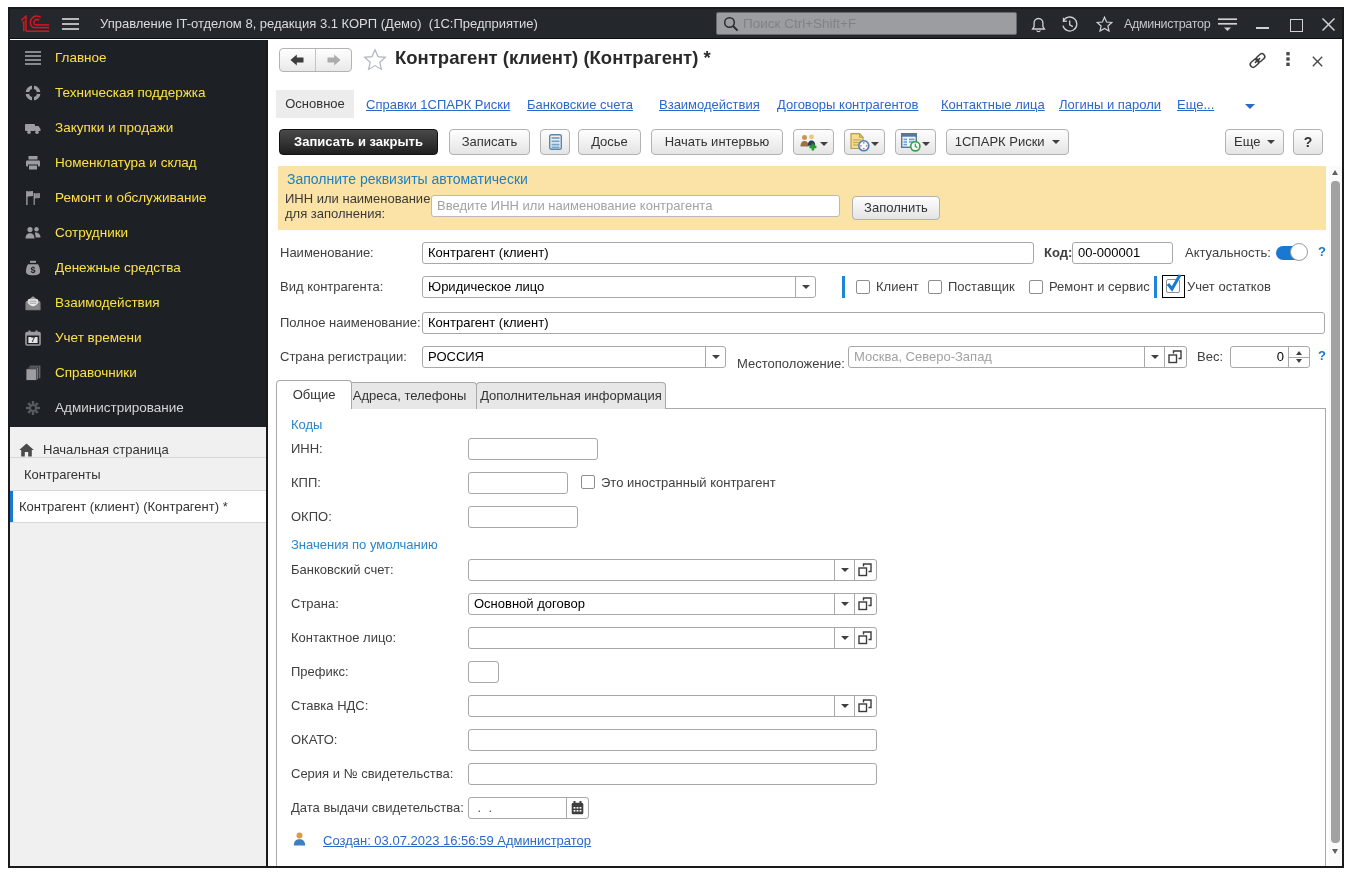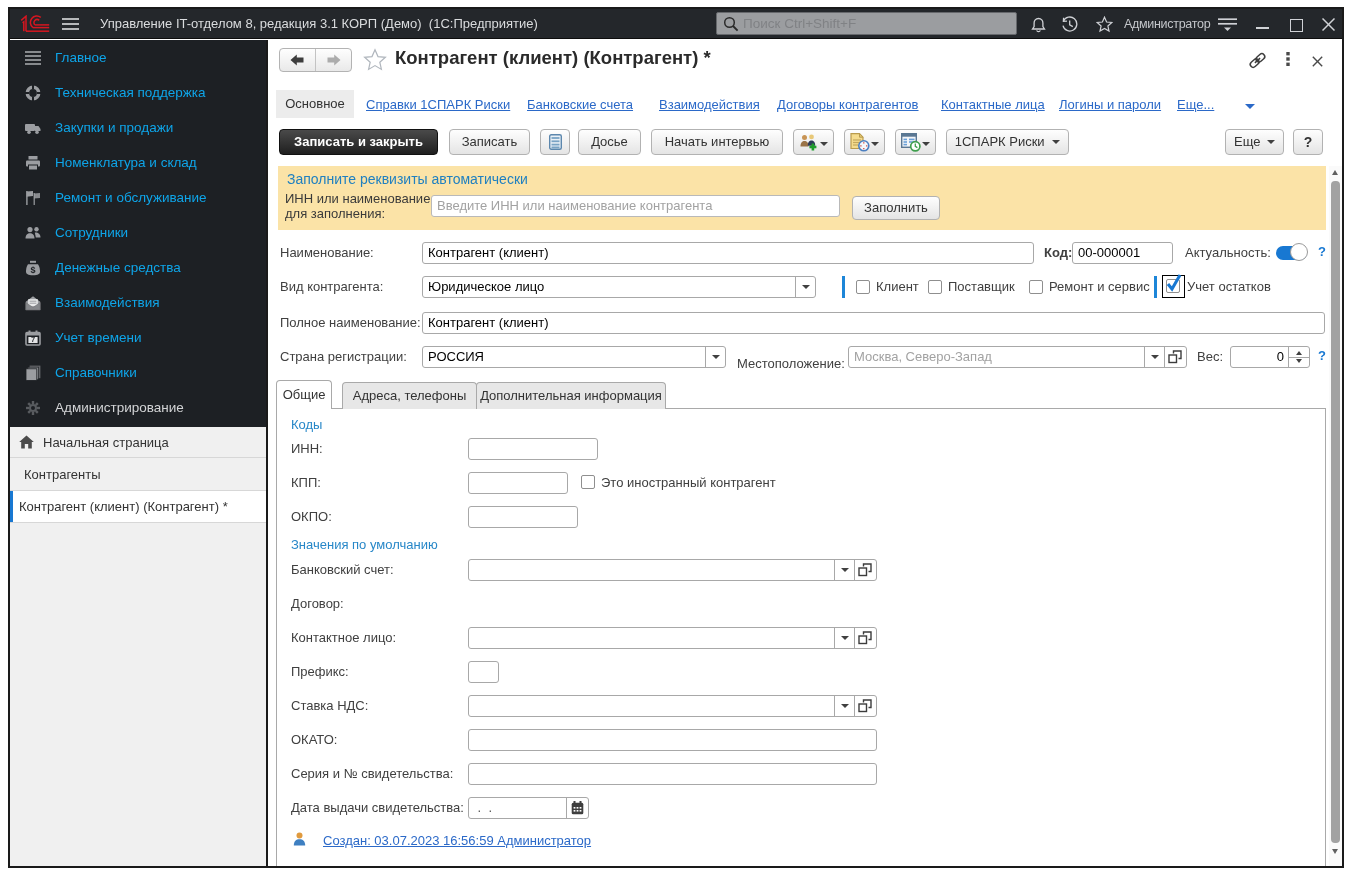--- a/index.html
+++ b/index.html
@@ -11,21 +11,21 @@
 .btn{position:absolute;height:26px;border:1px solid #b2b2b2;border-radius:4px;background:linear-gradient(#fefefe,#e4e4e4);font-size:13px;color:#333;text-align:center;box-sizing:border-box;line-height:24px;white-space:nowrap;}
 .cb{position:absolute;width:14px;height:14px;border:1px solid #8f8f8f;border-radius:2px;background:#fff;box-sizing:border-box;}
 .vbar{position:absolute;width:3px;background:#1d86d8;}
 .sec{position:absolute;font-size:13px;color:#2787c8;white-space:nowrap;}
 .link{color:#2b69c8;text-decoration:underline;}
 .caret{display:inline-block;width:0;height:0;border-left:4px solid transparent;border-right:4px solid transparent;border-top:4px solid #404040;vertical-align:middle;}
 .ref{position:absolute;height:22px;border:1px solid #a8a8a8;border-radius:3px;background:#fff;box-sizing:border-box;display:flex;}
 .rtxt{flex:1;font-size:13px;line-height:20px;padding-left:5px;color:#000;overflow:hidden;white-space:nowrap;}
 .rbtn{width:19px;border-left:1px solid #a8a8a8;position:relative;}
 .rbtn .caret{position:absolute;left:50%;top:50%;margin-left:-4px;margin-top:-2px;}
-.menuitem{height:35px;display:flex;align-items:center;color:#0ea5e9;font-size:13.5px;}
+.menuitem{height:35px;display:flex;align-items:center;color:#fde047;font-size:13.5px;}
 .menuitem .mi{width:16px;height:16px;margin-left:15px;margin-right:14px;flex:none;}
 .tabitem{position:relative;border-bottom:1px solid #d7d7d7;font-size:13px;color:#333;display:flex;align-items:center;}
 </style>
 </head>
 <body>
 <div id="root">
 
   <div class="abs" style="left:8px;top:7px;width:1336px;height:861px;border:2px solid #1a1a1a;box-sizing:border-box;"></div>
 
   <div class="abs" id="titlebar" style="left:10px;top:9px;width:1332px;height:30px;background:#24272b;border-bottom:1px solid #0d0d0d;box-sizing:border-box;"></div>
@@ -124,21 +124,21 @@
             <line x1="12" y1="8" x2="15" y2="8"></line>
             <line x1="3.2" y1="3.2" x2="5.2" y2="5.2"></line>
             <line x1="10.8" y1="10.8" x2="12.8" y2="12.8"></line>
             <line x1="12.8" y1="3.2" x2="10.8" y2="5.2"></line>
             <line x1="5.2" y1="10.8" x2="3.2" y2="12.8"></line>
           </g>
         </svg>Администрирование</div>
   </div>
 
   <div class="abs" id="sidetabs" style="left:10px;top:427px;width:256px;height:439px;background:#f0f0f0;">
-    <div class="tabitem" style="height:30px;">
+    <div class="tabitem" style="height:30px;align-items:flex-end;">
       <svg style="margin-left:9px;margin-right:9px;flex:none;" width="15" height="14" viewBox="0 0 15 14">
           <path d="M7.5,0.5 L14.8,7 L12.8,7 L12.8,13.5 L9.2,13.5 L9.2,9 L5.8,9 L5.8,13.5 L2.2,13.5 L2.2,7 L0.2,7 Z" fill="#4b4b4b"></path>
         </svg>
       Начальная страница
     </div>
     <div class="tabitem" style="height:32px;padding-left:14px;">Контрагенты</div>
     <div class="tabitem" style="height:31px;padding-left:9px;background:#fff;">
       <div style="position:absolute;left:0;top:0;width:3px;height:100%;background:#1878d2;"></div>
       Контрагент (клиент) (Контрагент) *
     </div>
@@ -388,21 +388,21 @@
       <div style="position:absolute;left:50%;top:4px;margin-left:-3.5px;width:0;height:0;border-left:3.5px solid transparent;border-right:3.5px solid transparent;border-bottom:4px solid #404040;"></div>
       <div style="position:absolute;left:0;top:50%;width:100%;border-top:1px solid #a8a8a8;"></div>
       <div style="position:absolute;left:50%;bottom:4px;margin-left:-3.5px;width:0;height:0;border-left:3.5px solid transparent;border-right:3.5px solid transparent;border-top:4px solid #404040;"></div>
     </div>
   </div>
   <div class="abs" style="left:1318px;top:348px;font-size:13px;font-weight:bold;color:#1878d2;">?</div>
 
   <div class="abs" style="left:276px;top:408px;width:1050px;height:458px;border:1px solid #a9a9a9;border-bottom:none;box-sizing:border-box;background:#fff;"></div>
   <div class="abs" style="left:342px;top:382px;width:135px;height:27px;background:#e7e7e7;border:1px solid #a9a9a9;border-bottom:none;border-radius:4px 4px 0 0;box-sizing:border-box;font-size:13px;color:#333;text-align:center;line-height:26px;">Адреса, телефоны</div>
   <div class="abs" style="left:476px;top:382px;width:190px;height:27px;background:#e7e7e7;border:1px solid #a9a9a9;border-bottom:none;border-radius:4px 4px 0 0;box-sizing:border-box;font-size:13px;color:#333;text-align:center;line-height:26px;">Дополнительная информация</div>
-  <div class="abs" style="left:276px;top:380px;width:56px;height:29px;background:#fff;border:1px solid #a9a9a9;border-bottom:none;border-radius:4px 4px 0 0;box-sizing:border-box;font-size:13px;color:#333;text-align:center;line-height:28px;">Общие</div>
+  <div class="abs" style="left:276px;top:380px;width:76px;height:29px;background:#fff;border:1px solid #a9a9a9;border-bottom:none;border-radius:4px 4px 0 0;box-sizing:border-box;font-size:13px;color:#333;text-align:center;line-height:28px;">Общие</div>
 
   <div class="sec" style="left:291px;top:417px;">Коды</div>
   <div class="lbl" style="left:291px;top:438px;">ИНН:</div>
   <div class="inp" style="left:468px;top:438px;width:130px;"></div>
   <div class="lbl" style="left:291px;top:472px;">КПП:</div>
   <div class="inp" style="left:468px;top:472px;width:100px;"></div>
   <div class="cb" style="left:581px;top:475px;"></div>
   <div class="lbl" style="left:601px;top:472px;">Это иностранный контрагент</div>
   <div class="lbl" style="left:291px;top:506px;">ОКПО:</div>
   <div class="inp" style="left:468px;top:506px;width:110px;"></div>
@@ -415,21 +415,35 @@
       </div>
       <div class="rbtn" style="width:21px;">
         <svg style="position:absolute;left:3px;top:3px;" width="14" height="14" viewBox="0 0 14 14">
           <g fill="none" stroke="#3c3c3c" stroke-width="1.4">
             <path d="M5.5,3.5 L5.5,1 L13,1 L13,8.5 L10.5,8.5"></path>
             <rect x="1" y="5" width="7.5" height="7.5"></rect>
           </g>
         </svg>
       </div>
     </div>
-  <div class="lbl" style="left:291px;top:593px;">Договор:</div>
+  <div class="lbl" style="left:291px;top:593px;">Страна:</div>
+  <div class="ref" style="left:468px;top:593px;width:409px;">
+      <div class="rtxt">Основной договор</div>
+      <div class="rbtn">
+        <span class="caret"></span>
+      </div>
+      <div class="rbtn" style="width:21px;">
+        <svg style="position:absolute;left:3px;top:3px;" width="14" height="14" viewBox="0 0 14 14">
+          <g fill="none" stroke="#3c3c3c" stroke-width="1.4">
+            <path d="M5.5,3.5 L5.5,1 L13,1 L13,8.5 L10.5,8.5"></path>
+            <rect x="1" y="5" width="7.5" height="7.5"></rect>
+          </g>
+        </svg>
+      </div>
+    </div>
   <div class="lbl" style="left:291px;top:627px;">Контактное лицо:</div>
   <div class="ref" style="left:468px;top:627px;width:409px;">
       <div class="rtxt"></div>
       <div class="rbtn">
         <span class="caret"></span>
       </div>
       <div class="rbtn" style="width:21px;">
         <svg style="position:absolute;left:3px;top:3px;" width="14" height="14" viewBox="0 0 14 14">
           <g fill="none" stroke="#3c3c3c" stroke-width="1.4">
             <path d="M5.5,3.5 L5.5,1 L13,1 L13,8.5 L10.5,8.5"></path>

